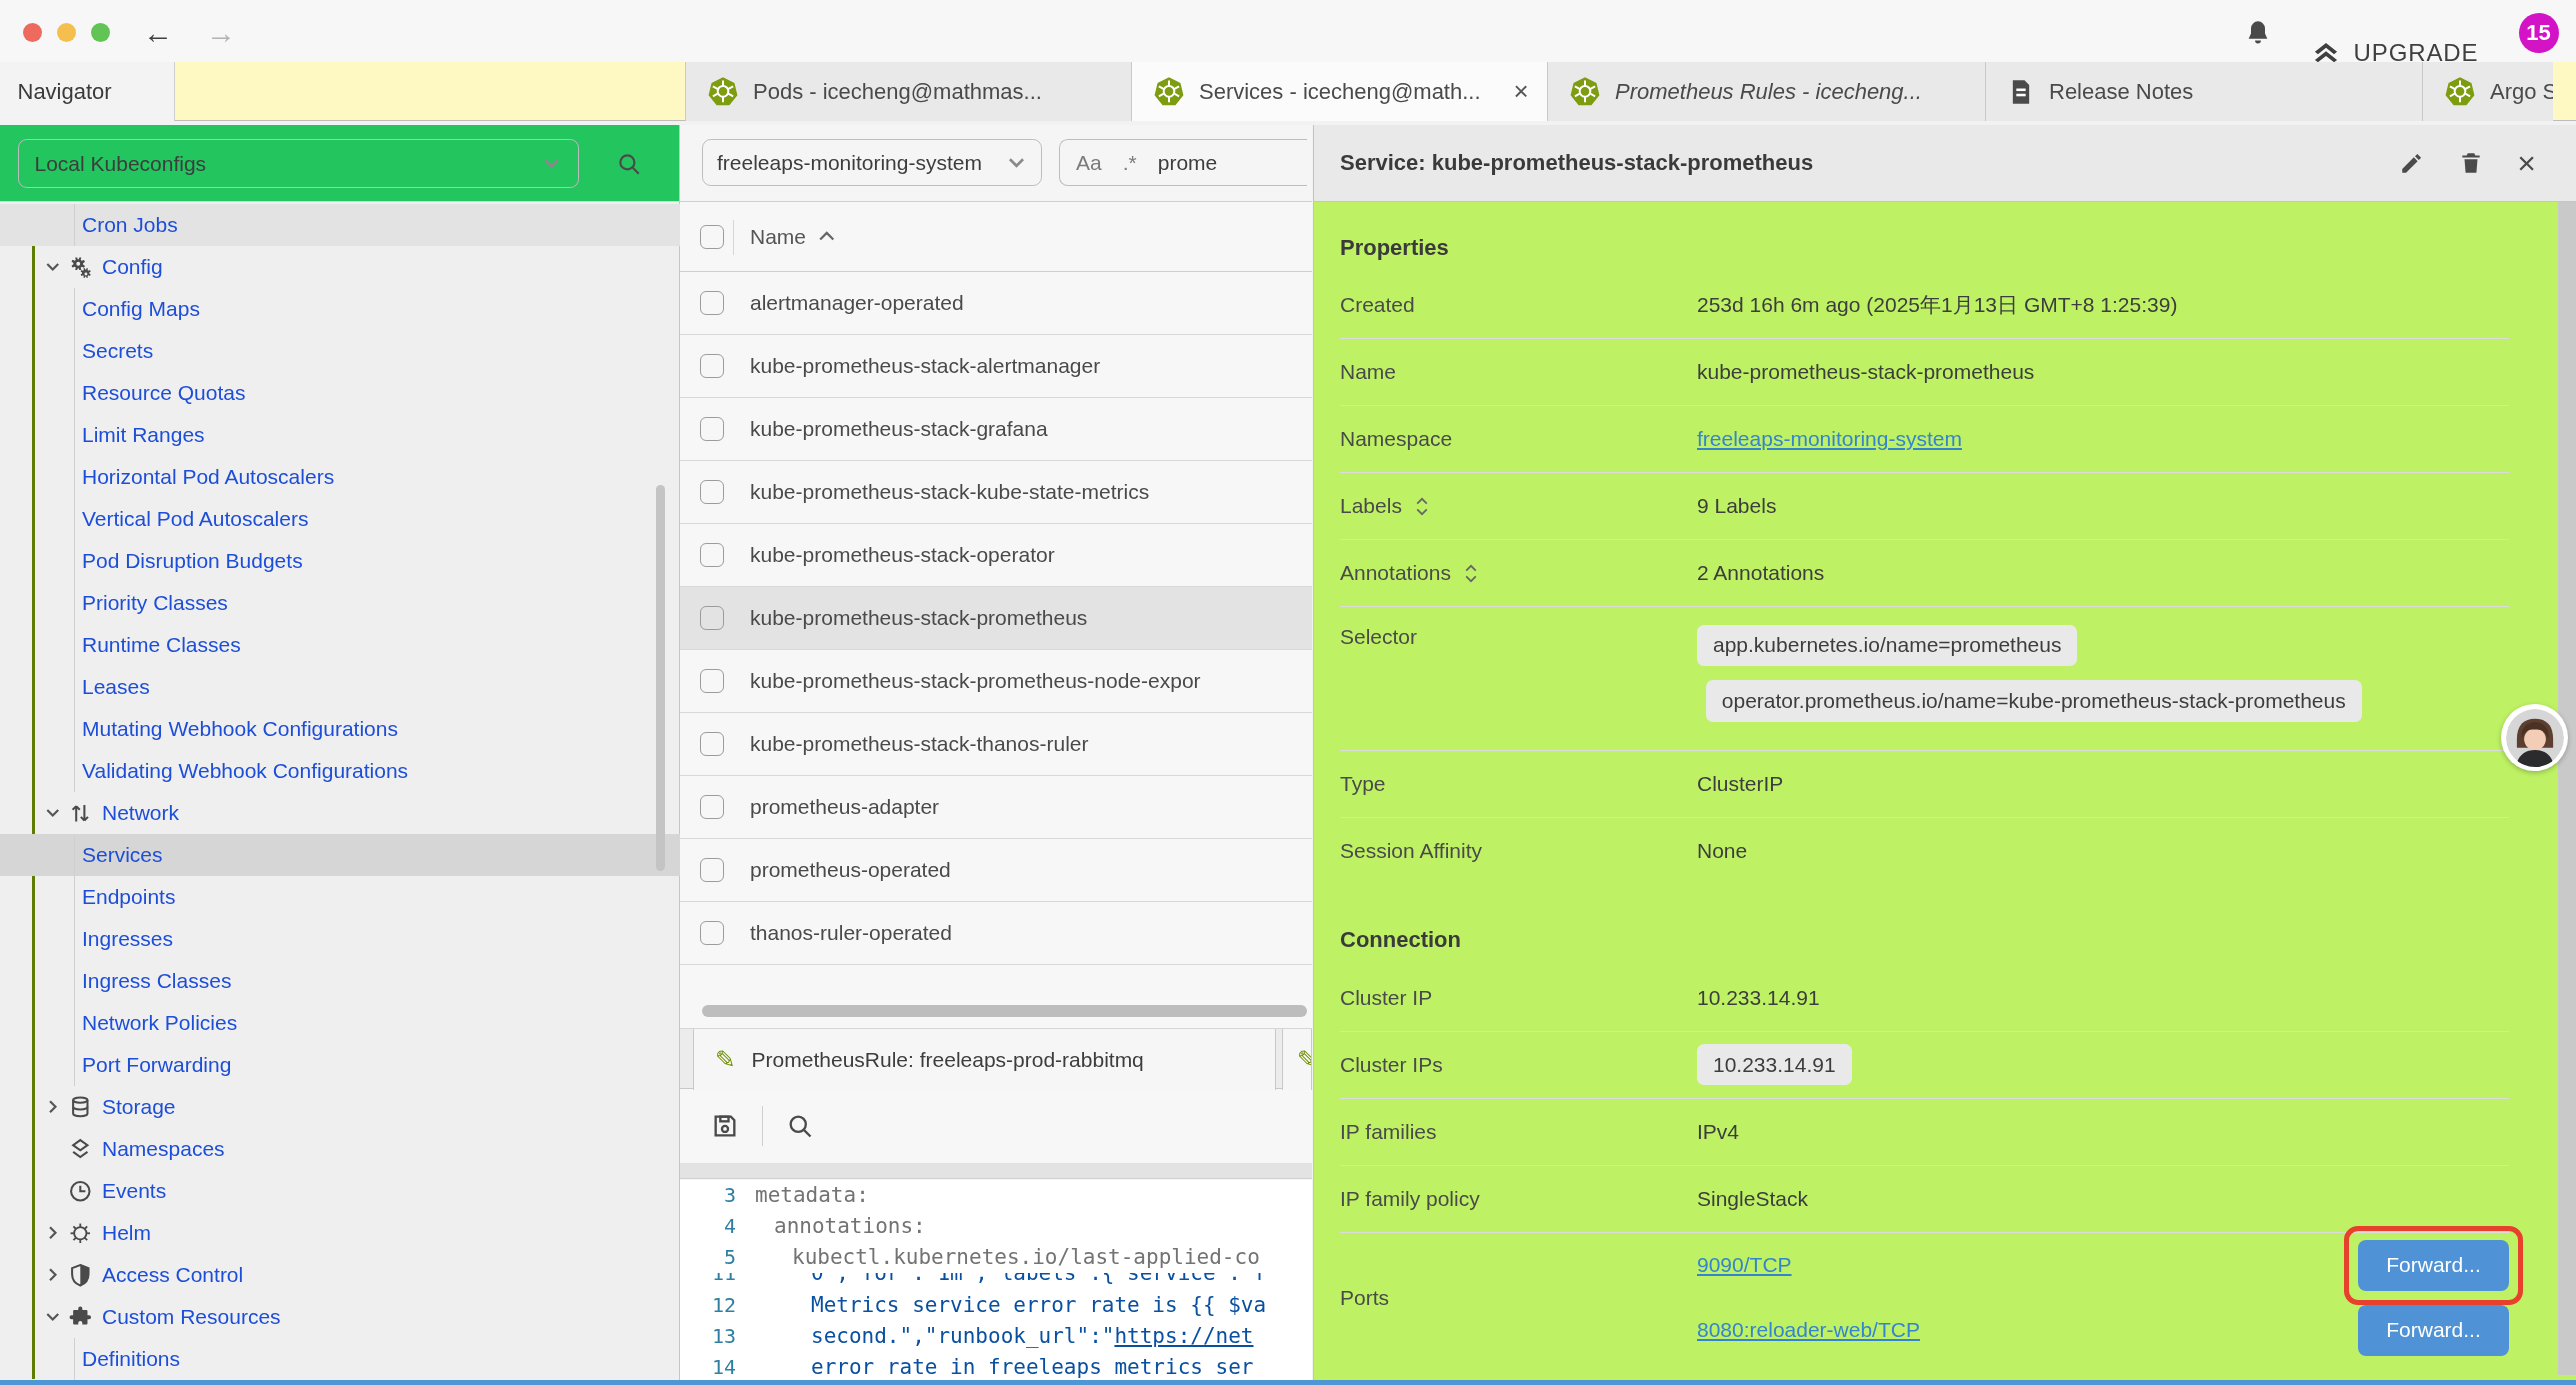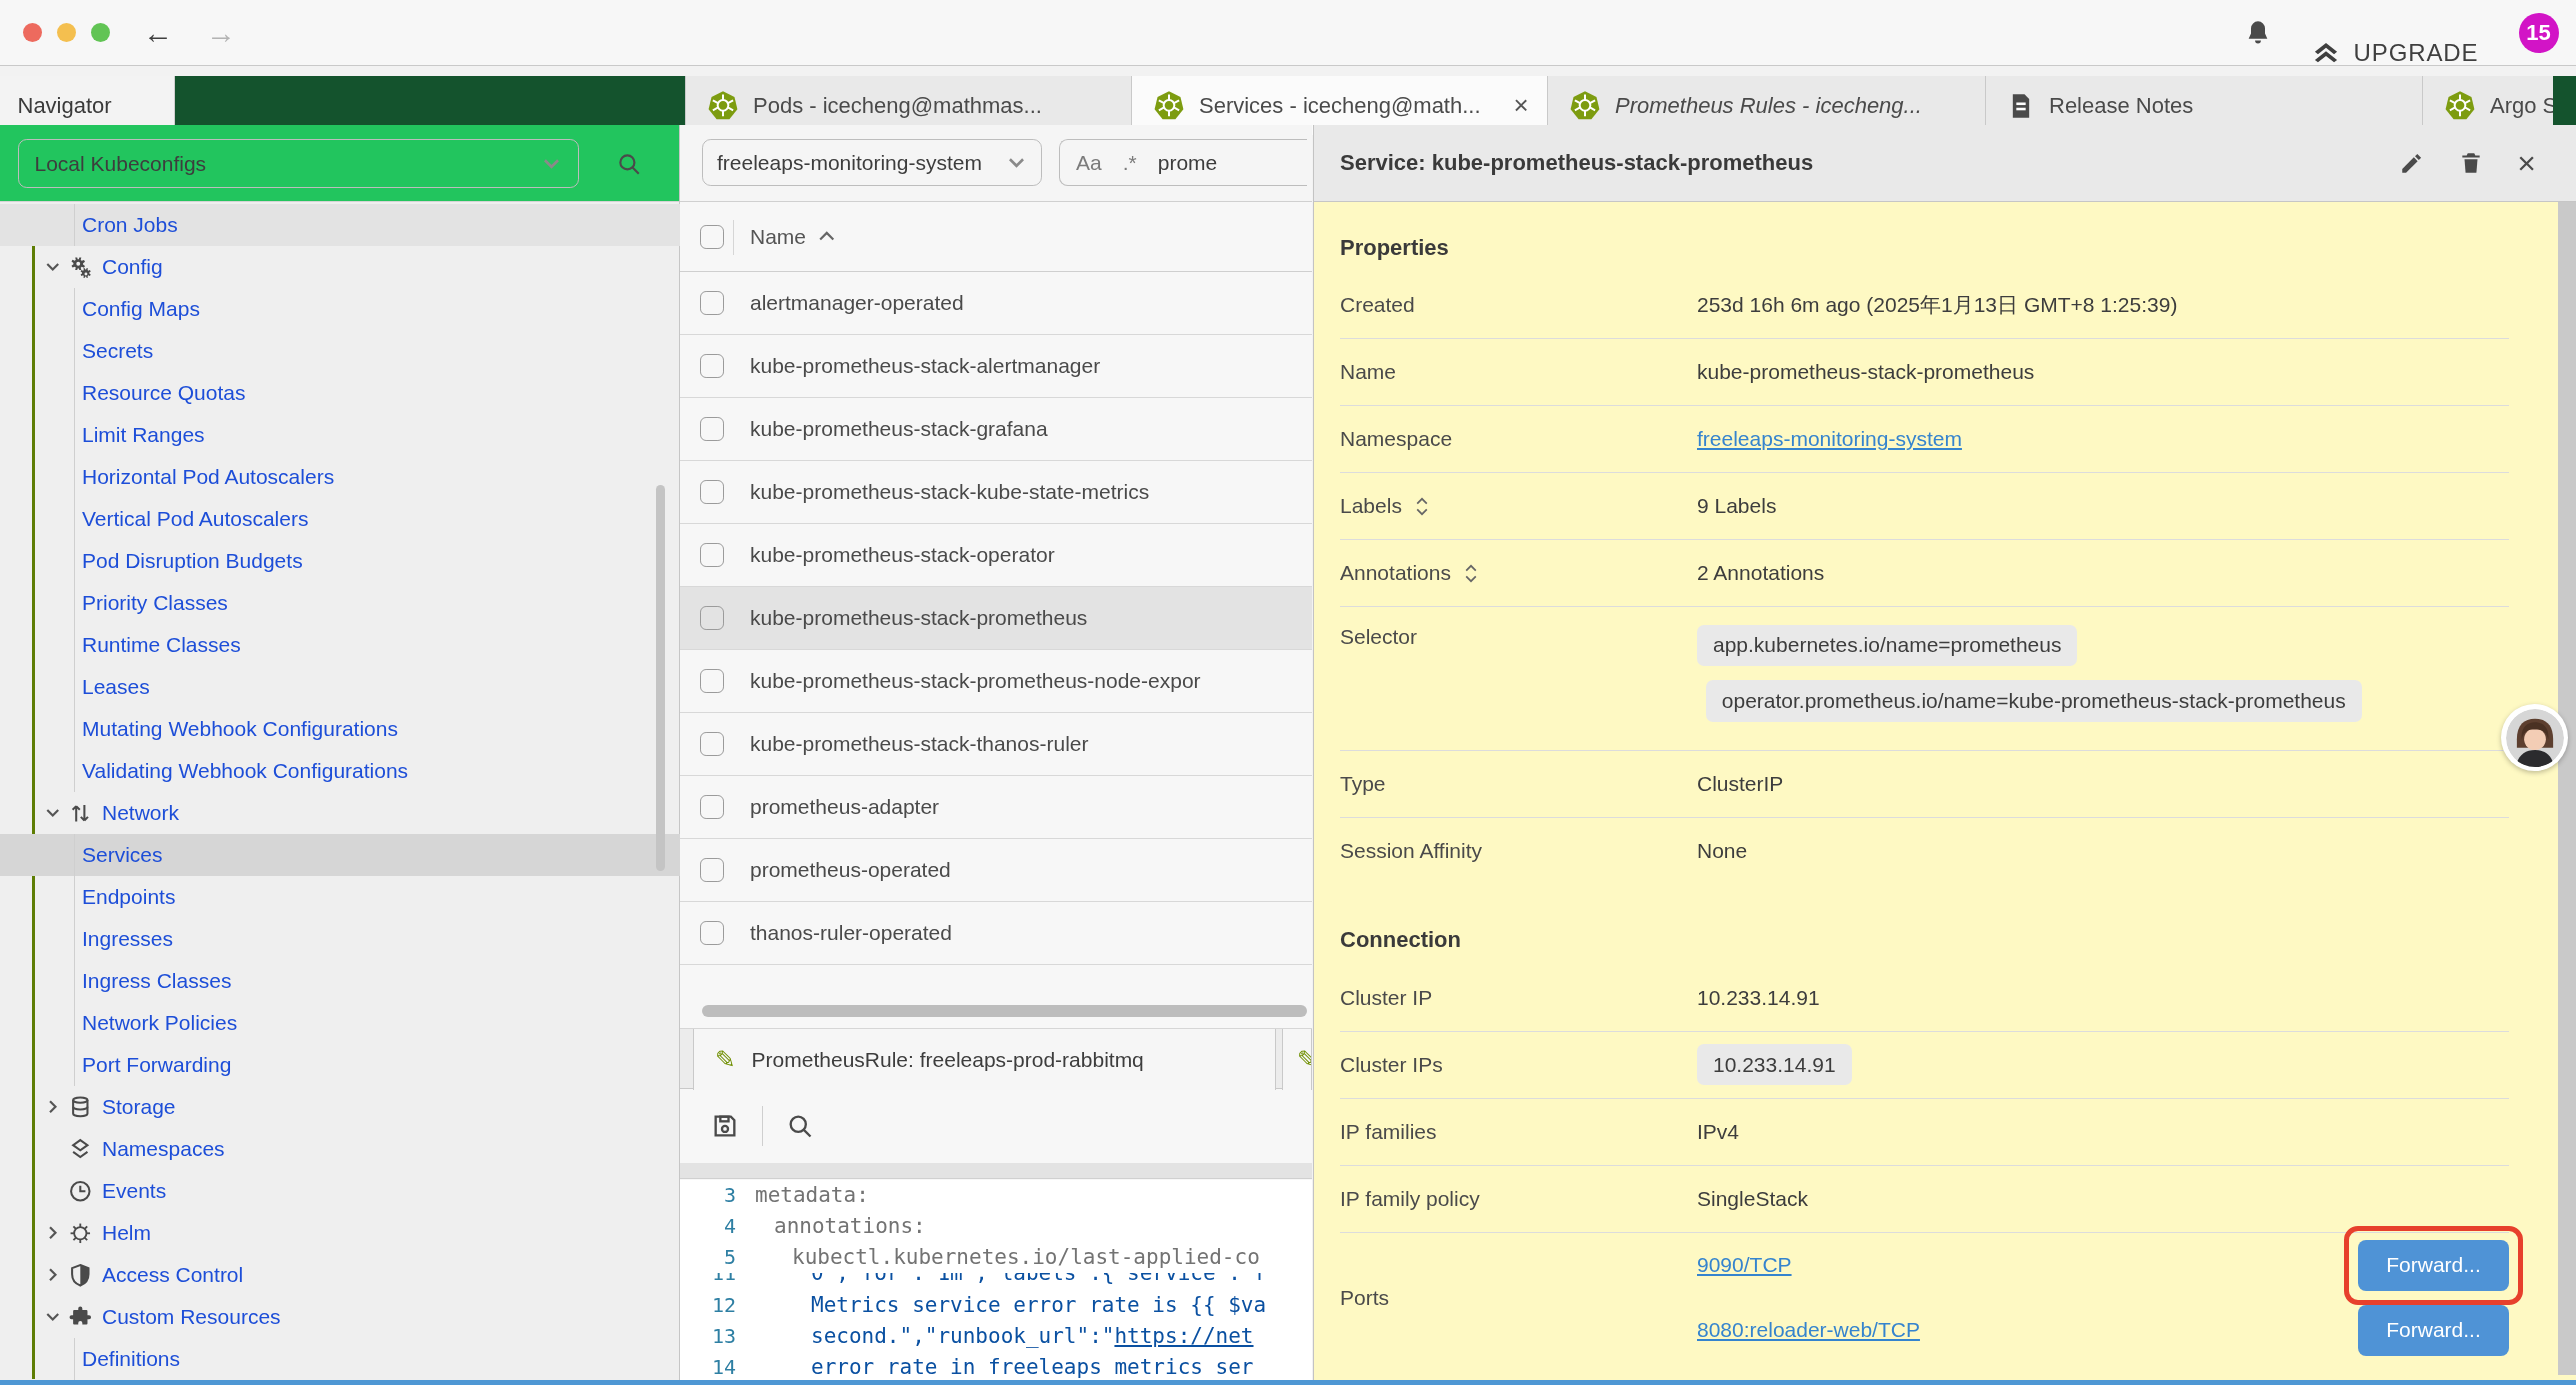--- a/index.html
+++ b/index.html
@@ -13,21 +13,21 @@
   .light { width:19px; height:19px; border-radius:50%; }
   .nav-arrow { font-size:30px; margin-left:33px; color:#3f3f3f; line-height:1; cursor:default; }
   .nav-arrow.dis { color:#b3b3b3; }
   .topbar-right { margin-left:auto; display:flex; align-items:center; gap:40px; margin-right:17.5px; }
   .bell { width:28px; height:28px; color:#4a4a4a; }
   .upgrade { display:flex; align-items:center; gap:14px; color:#3f3f3f; font-size:24px; letter-spacing:0.9px;margin-top:40px; }
   .upgrade .ic { width:28px; height:28px; }
   .count-badge { width:40px; height:40px; border-radius:50%; background:#d214c6; color:#fff; font-size:22px; display:flex; align-items:center; justify-content:center; font-weight:bold; }
 
   
-  .band { position:absolute; left:0; top:76px; width:2576px; height:59px; background:#14532d; border-bottom:0.9px solid #bdbdbd; }
+  .band { position:absolute; left:0; top:62px; width:2576px; height:59px; background:#fef9c3; border-bottom:0.9px solid #bdbdbd; }
   .nav-tab { position:absolute; left:0; top:0; width:175px; height:59px; background:#f3f3f3; border-right:0.9px solid #cfcfcf; display:flex; align-items:center; padding-left:17.5px; font-size:22px; color:#3a3a3a; }
   .tabs { position:absolute; left:685px; top:0; height:59px; display:flex; }
   .tab { height:59px; display:flex; align-items:center; gap:14px; padding:0 21px; background:#e9e9e9; border-right:0.9px solid #c9c9c9; font-size:22px; color:#4a4a4a; overflow:hidden; white-space:nowrap; }
   .tab:first-child { border-left:0.9px solid #c9c9c9; }
   .tab.active { background:#fbfbfb; }
   .tab.italic .tab-label { font-style:italic; }
   .tab .k8s { width:32px; height:32px; flex:none; }
   .tab .doc { width:28px; height:28px; flex:none; }
   .tab .close { margin-left:19px; font-size:26px; color:#555; }
   .tab.clip { width:130px; border-right:none; }
@@ -79,21 +79,21 @@
   .eline { position:relative; height:31px; line-height:31px; white-space:nowrap; }
   .eline.clip { height:16.7px; overflow:hidden; }
   .eline.clip .einner { position:relative; top:-15px; }
   .lnum { position:absolute; left:0; width:56px; text-align:right; color:#2e7fa3; font-size:20px; }
   .ecode { position:absolute; left:75px; }
   .tk-key { color:#737373; }
   .tk-str { color:#0a50a1; }
   .tk-link { color:#0a50a1; text-decoration:underline; }
 
   
-  .right { position:absolute; left:1313px; top:125px; width:1263px; height:1256px; background:#fef9c3; border-left:0.9px solid #c3c3c3; }
+  .right { position:absolute; left:1313px; top:125px; width:1263px; height:1256px; background:#bef264; border-left:0.9px solid #c3c3c3; }
   .dheader { position:absolute; left:0; top:0; width:100%; height:77px; background:#e9e9e9; border-bottom:0.9px solid #c6c6c6; display:flex; align-items:center; }
   .dtitle { margin-left:26px; font-size:22px; font-weight:bold; color:#3a3a3a; }
   .dh-icons { margin-left:auto; margin-right:40px; display:flex; align-items:center; gap:33px; }
   .dh-icons .ic { width:26px; height:26px; color:#4a4a4a; }
   .dh-icons .x { font-size:32px; color:#4a4a4a; line-height:1; }
   .dbody { position:absolute; left:0; top:77px; width:1244px; height:1173px; padding:21px 49px 0 26px; overflow:hidden; }
   .sect-h { font-size:22px; font-weight:bold; color:#3a3a3a; height:49px; display:flex; align-items:center; }
   .prow { display:flex; align-items:center; min-height:67px; border-bottom:0.9px solid #dcdcdc; font-size:21px; }
   .prow:last-child { border-bottom:none; }
   .plabel { width:357px; flex:none; color:#4a4a4a; display:flex; align-items:center; gap:12.3px; }

